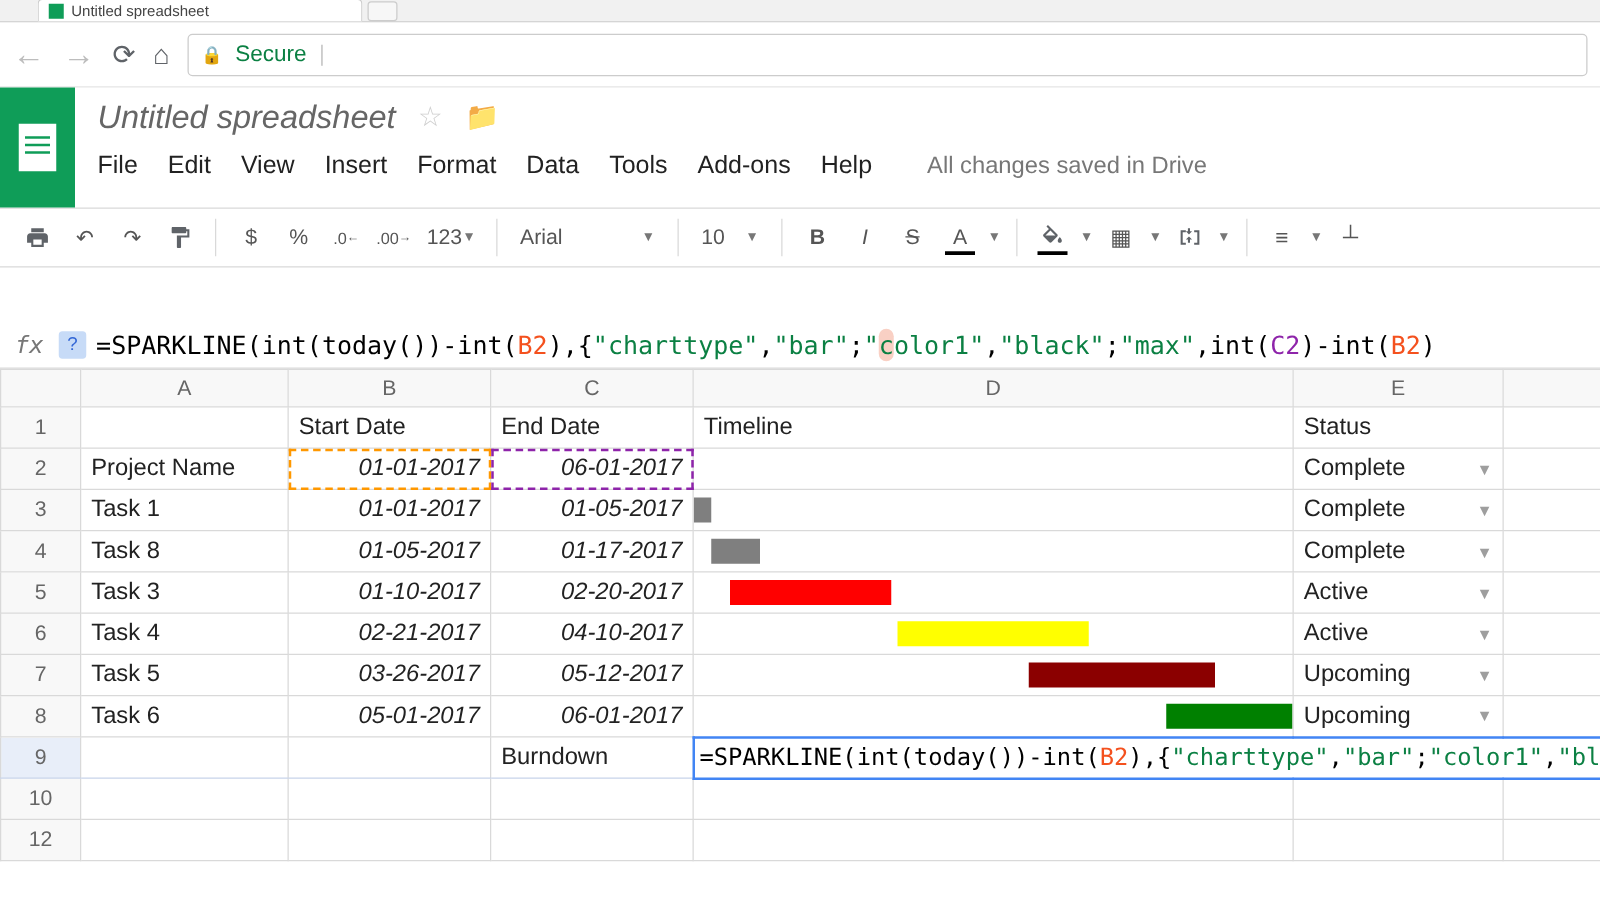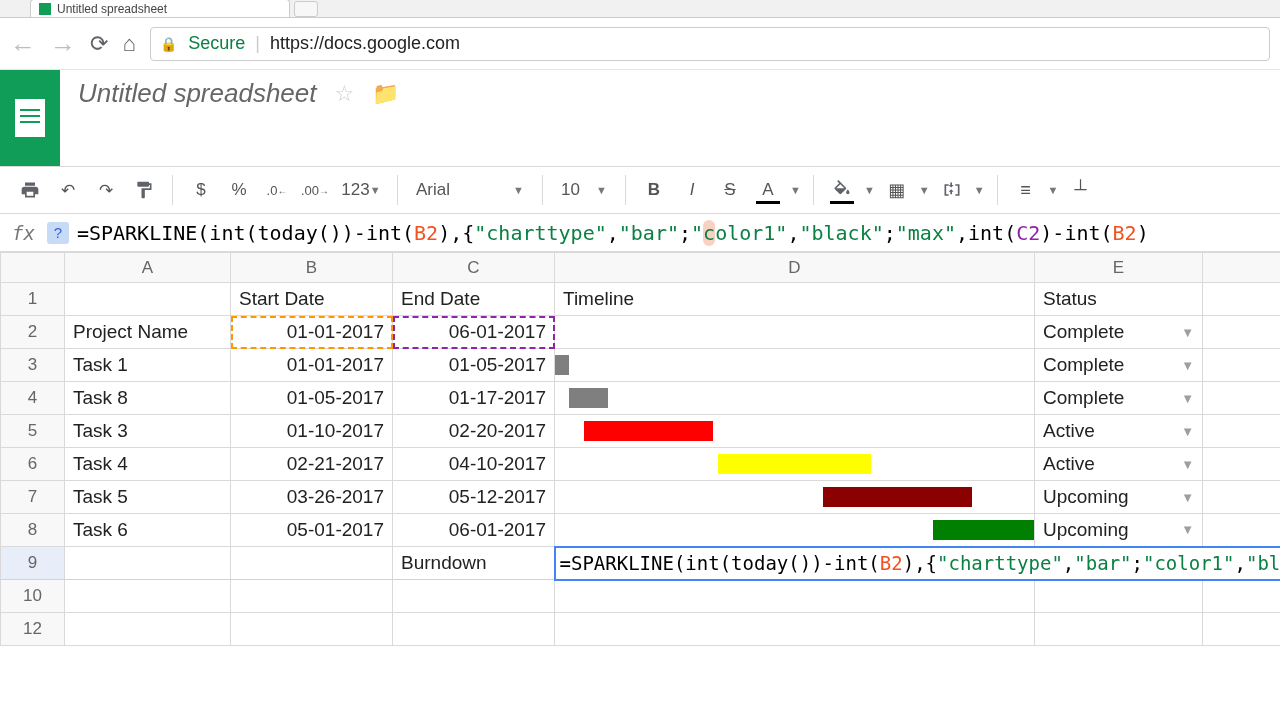--- a/index.html
+++ b/index.html
@@ -48,37 +48,37 @@
   .bold{font-weight:bold;}
   .ital{font-style:italic;}
   .strike{text-decoration:line-through;}
   .textA{position:relative;}
   .textA .underline{position:absolute;bottom:2px;left:4px;right:4px;height:3px;background:#000;}
   .fillA{position:relative;}
   .fillA .underline{position:absolute;bottom:2px;left:4px;right:4px;height:3px;background:#000;}
   .borders-ic,.merge-ic,.align-ic{font-size:18px;}
   
   
-  .formula-bar { height:38px; border-bottom:1px solid #d9d9d9; display:flex; align-items:center; padding:0 8px; font-size:20px; font-family:Consolas,monospace; gap:8px;}
+  .formula-bar { height:38px; border-bottom:1px solid #d9d9d9; display:flex; align-items:center; padding:0 8px; font-size:20px; font-family:Consolas,monospace; gap:8px;margin-top:43px;}
   .fx { font-style:italic; color:#777; font-size:19px; padding:0 4px;}
   .q-help { width:22px;height:22px;background:#c7dbf7;color:#3367d6;border-radius:3px;display:flex;align-items:center;justify-content:center;font-size:15px;font-family:Arial;}
   .formula-text { font-family:Consolas,monospace; white-space:nowrap;}
   .f-plain{color:#000;text-align:center;}
   .f-ref1{color:#f4511e;text-align:center;}
   .f-str{color:#0b8043;}
   .f-ref2{color:#8e24aa;}
   .cursor-hl{background:#f9d0c4;border-radius:10px;padding:1px 0;}
   
   
   .grid-wrap{position:relative;}
   table.grid{border-collapse:collapse;width:100%;table-layout:fixed;}
   .grid th,.grid td{border:1px solid #d9d9d9;height:33px;font-size:19px;padding:0 8px;white-space:nowrap;overflow:hidden;}
   .grid thead th{background:#f8f8f8;color:#666;font-weight:normal;height:30px;text-align:center;font-size:17px;}
   .grid .rownum{background:#f8f8f8;color:#666;text-align:center;width:64px;font-size:17px;}
-  .grid td.num{text-align:right;}
+  .grid td.num{text-align:right;font-style:italic;}
   .grid td.head{font-weight:normal;}
   .corner{background:#f8f8f8;}
   
   .col-A{width:166px;}
   .col-B{width:162px;}
   .col-C{width:162px;}
   .col-D{width:480px;}
   .col-E{width:168px;}
   .col-F{width:78px;}
   
@@ -110,33 +110,44 @@
 
 <div class="toolbar-row">
   <span class="nav-arrow">←</span>
   <span class="nav-arrow">→</span>
   <span class="nav-reload">⟳</span>
   <span class="nav-home">⌂</span>
   <div class="omnibox">
     <span class="lock">🔒</span>
     <span class="secure">Secure</span>
     <span style="color:#ccc;">|</span>
-    <span class="url-host">https://docs.google.com</span>
   </div>
 </div>
 
 <div class="app-area">
   <div class="app-logo">
     <div class="sheet-icon"></div>
   </div>
   <div class="title-area">
     <div class="doc-title-row">
       <span class="doc-title">Untitled spreadsheet</span>
       <span class="star">☆</span>
       <span class="folder">📁</span>
+    </div>
+    <div class="menu-row">
+      <span>File</span>
+      <span>Edit</span>
+      <span>View</span>
+      <span>Insert</span>
+      <span>Format</span>
+      <span>Data</span>
+      <span>Tools</span>
+      <span>Add-ons</span>
+      <span>Help</span>
+      <span class="save-status">All changes saved in Drive</span>
     </div>
   </div>
 </div>
 
 <div class="fmt-toolbar">
   <div class="tb-btn">
       <svg class="icon" viewBox="0 0 24 24">
         <path d="M19 8H5c-1.66 0-3 1.34-3 3v6h4v4h12v-4h4v-6c0-1.66-1.34-3-3-3zM16 19H8v-5h8v5zM18 3H6v4h12V3z"></path>
       </svg>
     </div>

